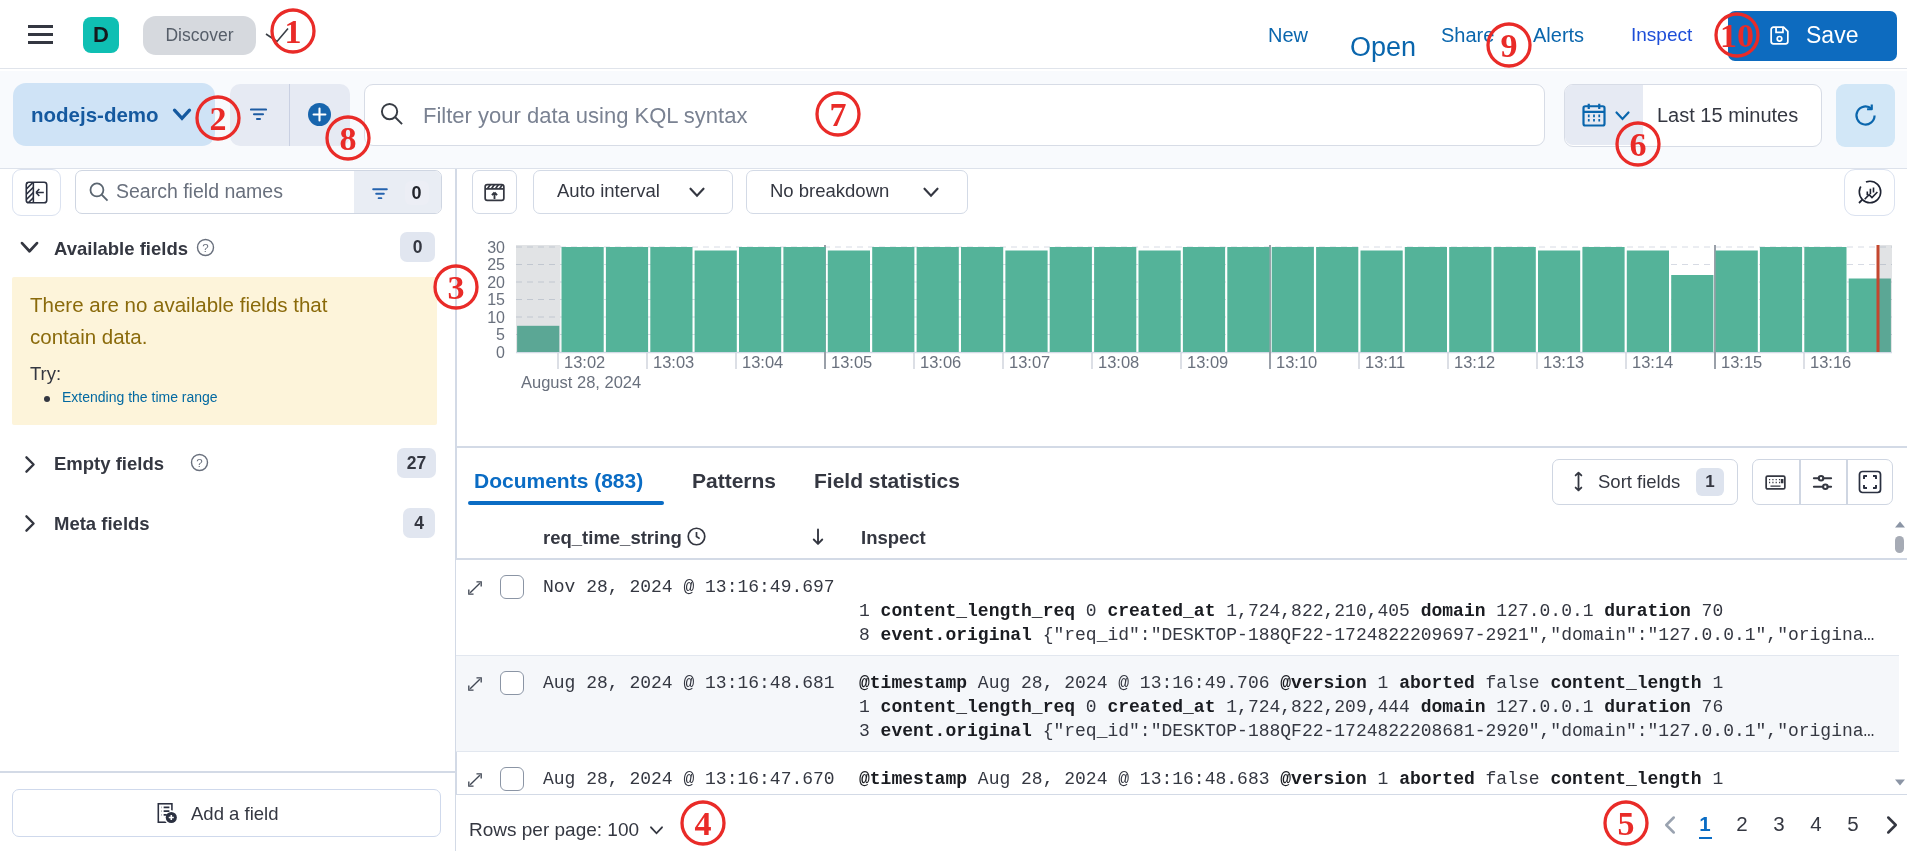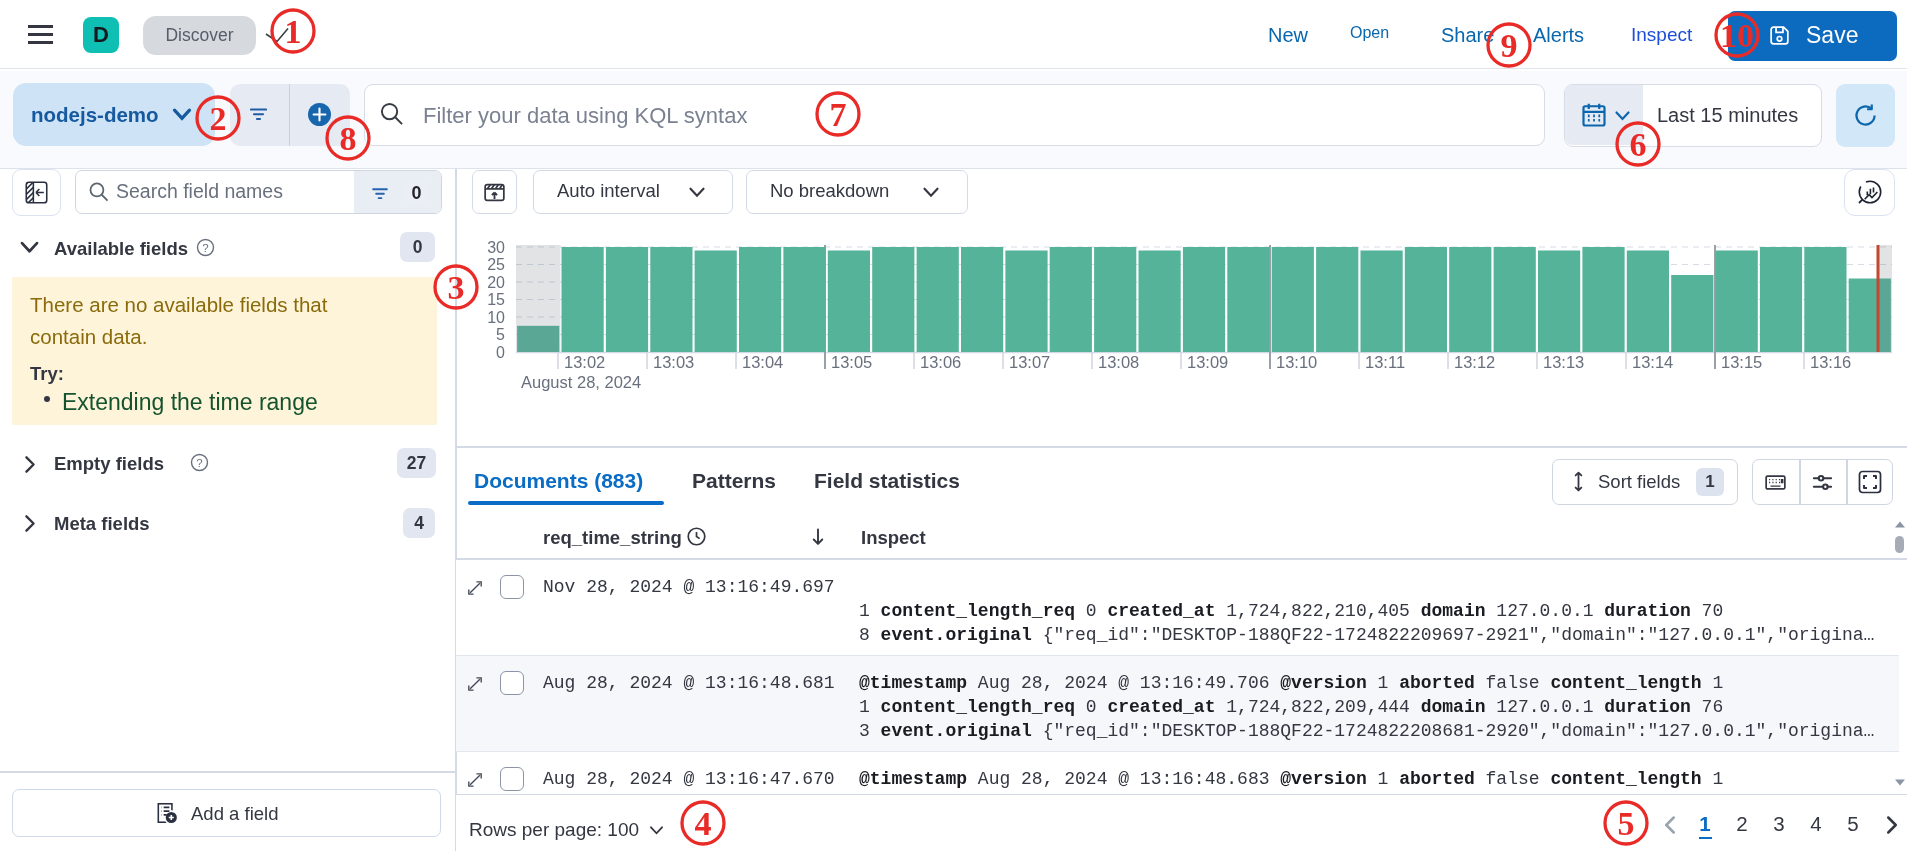--- a/index.html
+++ b/index.html
@@ -12,21 +12,21 @@
 
 <div class="abs" style="left:0;top:0;width:1907px;height:69px;background:#fff;border-bottom:1.5px solid #e0e4eb"></div>
 <div class="abs" style="left:28px;top:25px;width:25px;height:19px">
  <div style="height:3.4px;background:#343741"></div>
  <div style="height:3.4px;background:#343741;margin-top:4.6px"></div>
  <div style="height:3.4px;background:#343741;margin-top:4.6px"></div>
 </div>
 <div class="abs" style="left:83px;top:17px;width:36px;height:36px;border-radius:8px;background:#0fbfb3;color:#16181d;font-size:22px;font-weight:bold;text-align:center;line-height:36px">D</div>
 <div class="abs" style="left:143px;top:16px;width:113px;height:39px;border-radius:13px;background:#d6d9de;color:#565e69;font-size:17.5px;text-align:center;line-height:39px">Discover</div>
 <div class="abs" style="left:1268px;top:24px;font-size:20px;color:#0a66ad">New</div>
-<div class="abs" style="left:1350px;top:24px;font-size:16px;color:#0a66ad">Open</div>
+<div class="abs" style="left:1350px;top:32px;font-size:27px;color:#0a66ad">Open</div>
 <div class="abs" style="left:1441px;top:24px;font-size:20px;color:#0a66ad">Share</div>
 <div class="abs" style="left:1533px;top:24px;font-size:20px;color:#0a66ad">Alerts</div>
 <div class="abs" style="left:1631px;top:24px;font-size:19px;color:#1d4ed8">Inspect</div>
 <div class="abs" style="left:1728px;top:11px;width:169px;height:50px;border-radius:7px;background:#0d6bbf"></div>
 <svg class="abs" style="left:1768px;top:24px" width="23" height="23" viewBox="0 0 16 16" fill="none" stroke="#fff" stroke-width="1.2">
  <path d="M2.2 3.8a1.6 1.6 0 0 1 1.6-1.6h7l3 3v7a1.6 1.6 0 0 1-1.6 1.6H3.8a1.6 1.6 0 0 1-1.6-1.6z"></path>
  <path d="M5.6 2.4v3.4h4.8V2.4"></path>
  <circle cx="8" cy="10.3" r="1.6"></circle>
 </svg>
 <div class="abs" style="left:1806px;top:22px;font-size:23px;color:#fff">Save</div>
@@ -100,23 +100,23 @@
     </svg>
 <div class="abs" style="left:54px;top:238px;font-size:18.5px;font-weight:bold;color:#343741">Available fields</div>
 <svg class="abs" style="left:196px;top:238px" width="19" height="19" viewBox="0 0 19 19" fill="none">
       <circle cx="9.5" cy="9.5" r="8" stroke="#69707d" stroke-width="1.4"></circle>
       <text x="9.5" y="13.5" font-size="11.5" fill="#69707d" text-anchor="middle" font-family="Liberation Sans">?</text>
     </svg>
 <div class="abs" style="left:400px;top:232px;width:35px;height:30px;border-radius:7px;background:#e1e6f0;color:#343741;font-size:17.5px;font-weight:bold;text-align:center;line-height:30px">0</div>
 
 <div class="abs" style="left:12px;top:277px;width:425px;height:148px;background:#fdf4da;border-radius:2px"></div>
 <div class="abs" style="left:30px;top:289px;width:400px;font-size:20.5px;font-weight:normal;color:#8a6a0b;line-height:32px">There are no available fields that<br>contain data.</div>
-<div class="abs" style="left:30px;top:363px;font-size:18.5px;font-weight:bold;color:#343741">Try:</div>
+<div class="abs" style="left:30px;top:363px;font-size:18.5px;font-weight:normal;color:#343741">Try:</div>
 <div class="abs" style="left:44px;top:396px;width:6px;height:6px;border-radius:50%;background:#343741"></div>
-<div class="abs" style="left:62px;top:389px;font-size:23px;color:#14532d">Extending the time range</div>
+<div class="abs" style="left:62px;top:389px;font-size:14px;color:#0369a1">Extending the time range</div>
 
 <svg class="abs" style="left:23px;top:455px" width="14" height="19" viewBox="0 0 10 16" fill="none" stroke="#343741" stroke-width="2" stroke-linecap="round" stroke-linejoin="round">
       <path d="M2 2l6 6-6 6"></path>
     </svg>
 <div class="abs" style="left:54px;top:453px;font-size:18.5px;font-weight:bold;color:#343741">Empty fields</div>
 <svg class="abs" style="left:190px;top:453px" width="19" height="19" viewBox="0 0 19 19" fill="none">
       <circle cx="9.5" cy="9.5" r="8" stroke="#69707d" stroke-width="1.4"></circle>
       <text x="9.5" y="13.5" font-size="11.5" fill="#69707d" text-anchor="middle" font-family="Liberation Sans">?</text>
     </svg>
 <div class="abs" style="left:397px;top:448px;width:39px;height:30px;border-radius:7px;background:#e1e6f0;color:#343741;font-size:17.5px;font-weight:bold;text-align:center;line-height:30px">27</div>

